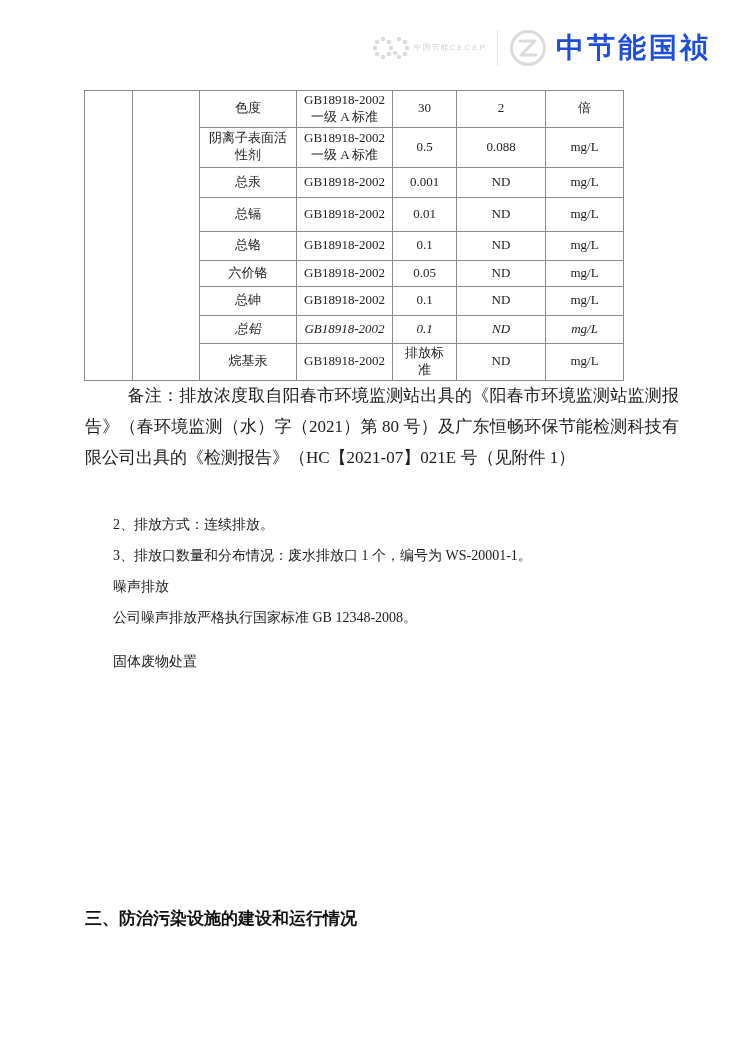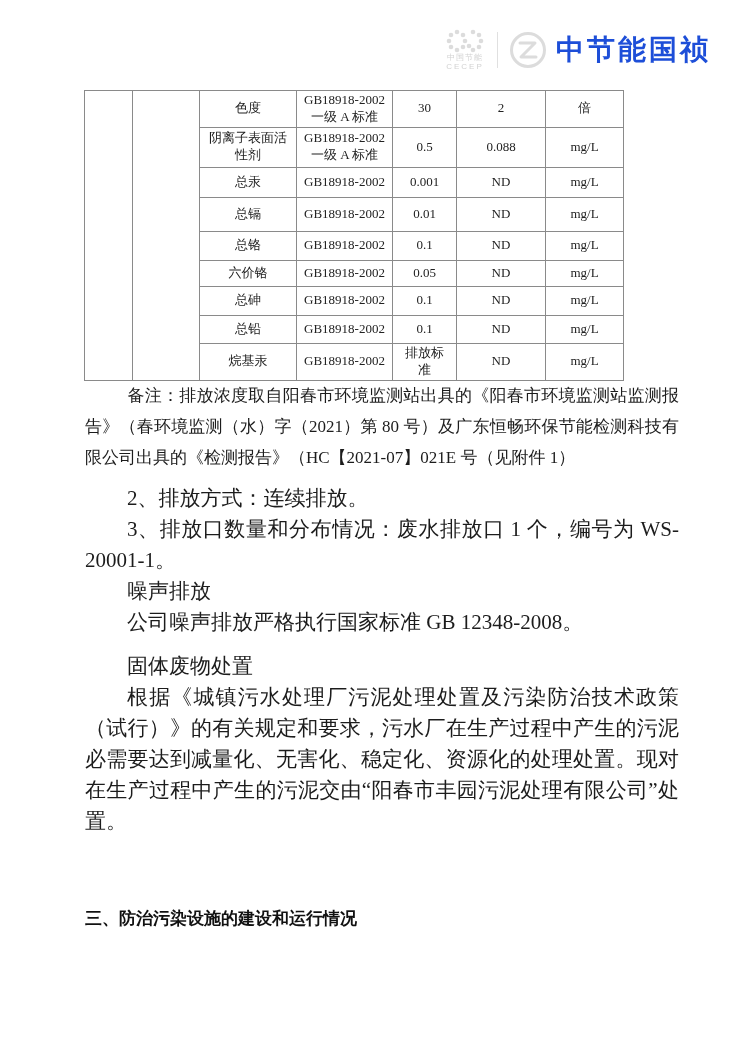--- a/index.html
+++ b/index.html
@@ -7,21 +7,21 @@
     width:743px;height:1050px;position:relative;background:#ffffff;
     font-family:"Liberation Serif","DejaVu Serif",serif;color:#1c1c1c;
     overflow:hidden;
   }
 
   
   .logo{
     position:absolute;top:28px;right:32px;display:flex;align-items:center;gap:10px;
     color:#d7d7d7;user-select:none;
   }
-  .cecep-block{display:flex;flex-direction:column;align-items:center;line-height:1.1;}
+  .cecep-block{display:flex;flex-direction:row;align-items:center;line-height:1.1;}
   .cecep-cn{font-size:8px;letter-spacing:1px;color:#d2d2d2;font-family:"Liberation Sans",sans-serif;}
   .cecep-en{font-size:8px;letter-spacing:2px;color:#d2d2d2;font-family:"Liberation Sans",sans-serif;}
   .logo-divider{width:1px;height:36px;background:#e0e0e0;}
   .brand-row{display:flex;align-items:center;gap:8px;}
   .brand-text{
     font-size:28px;font-weight:700;letter-spacing:3px;color:#1d4ed8;
     font-family:"Liberation Sans",sans-serif;white-space:nowrap;
   }
 
   
@@ -33,31 +33,31 @@
     overflow:hidden;
   }
   td.standard-cell{white-space:pre-line;}
   tbody tr:nth-child(1){height:33px;}
   tbody tr:nth-child(2){height:40px;}
   tbody tr:nth-child(3){height:30px;}
   tbody tr:nth-child(4){height:34px;}
   tbody tr:nth-child(5){height:29px;}
   tbody tr:nth-child(6){height:26px;}
   tbody tr:nth-child(7){height:29px;}
-  tbody tr:nth-child(8){height:28px;}
+  tbody tr:nth-child(8){height:28px;font-style:italic;}
   tbody tr:nth-child(9){height:33px;}
 
   
   .note{
     position:absolute;left:85px;top:380px;width:594px;
     font-size:17px;line-height:31px;text-align:justify;text-indent:2.5em;
   }
   .body-text{
-    position:absolute;left:85px;top:483px;width:594px;
-    font-size:21px;line-height:31px;
+    position:absolute;left:85px;top:509px;width:594px;
+    font-size:14px;line-height:31px;
   }
   .body-text p{margin:0;text-indent:2em;text-align:justify;}
   .body-text p.gap-before{margin-top:13px;}
   .section-heading{
     position:absolute;left:85px;top:903px;width:594px;
     font-size:17px;line-height:31px;font-weight:700;
     font-family:"Liberation Sans","DejaVu Sans",sans-serif;color:#111;
   }
 </style>
 </head>
@@ -180,16 +180,15 @@
 </div>
 
 <div class="note">备注：排放浓度取自阳春市环境监测站出具的《阳春市环境监测站监测报告》（春环境监测（水）字（2021）第 80 号）及广东恒畅环保节能检测科技有限公司出具的《检测报告》（HC【2021-07】021E 号（见附件 1）</div>
 
 <div class="body-text">
   <p>2、排放方式：连续排放。</p>
   <p>3、排放口数量和分布情况：废水排放口 1 个，编号为 WS-20001-1。</p>
   <p>噪声排放</p>
   <p>公司噪声排放严格执行国家标准 GB 12348-2008。</p>
   <p class="gap-before">固体废物处置</p>
-  <p>根据《城镇污水处理厂污泥处理处置及污染防治技术政策（试行）》的有关规定和要求，污水厂在生产过程中产生的污泥必需要达到减量化、无害化、稳定化、资源化的处理处置。现对在生产过程中产生的污泥交由“阳春市丰园污泥处理有限公司”处置。</p>
 </div>
 
 <div class="section-heading">三、防治污染设施的建设和运行情况</div>
 
 </body></html>

